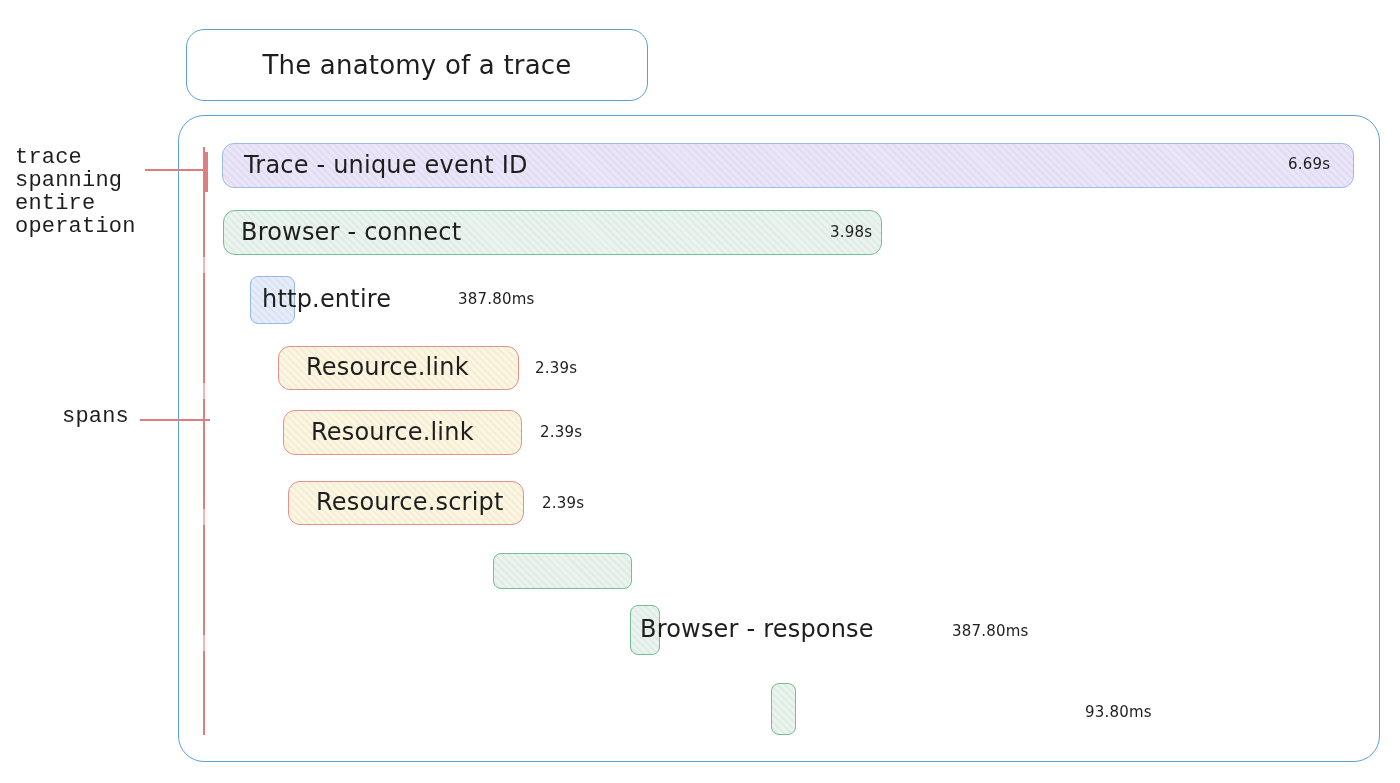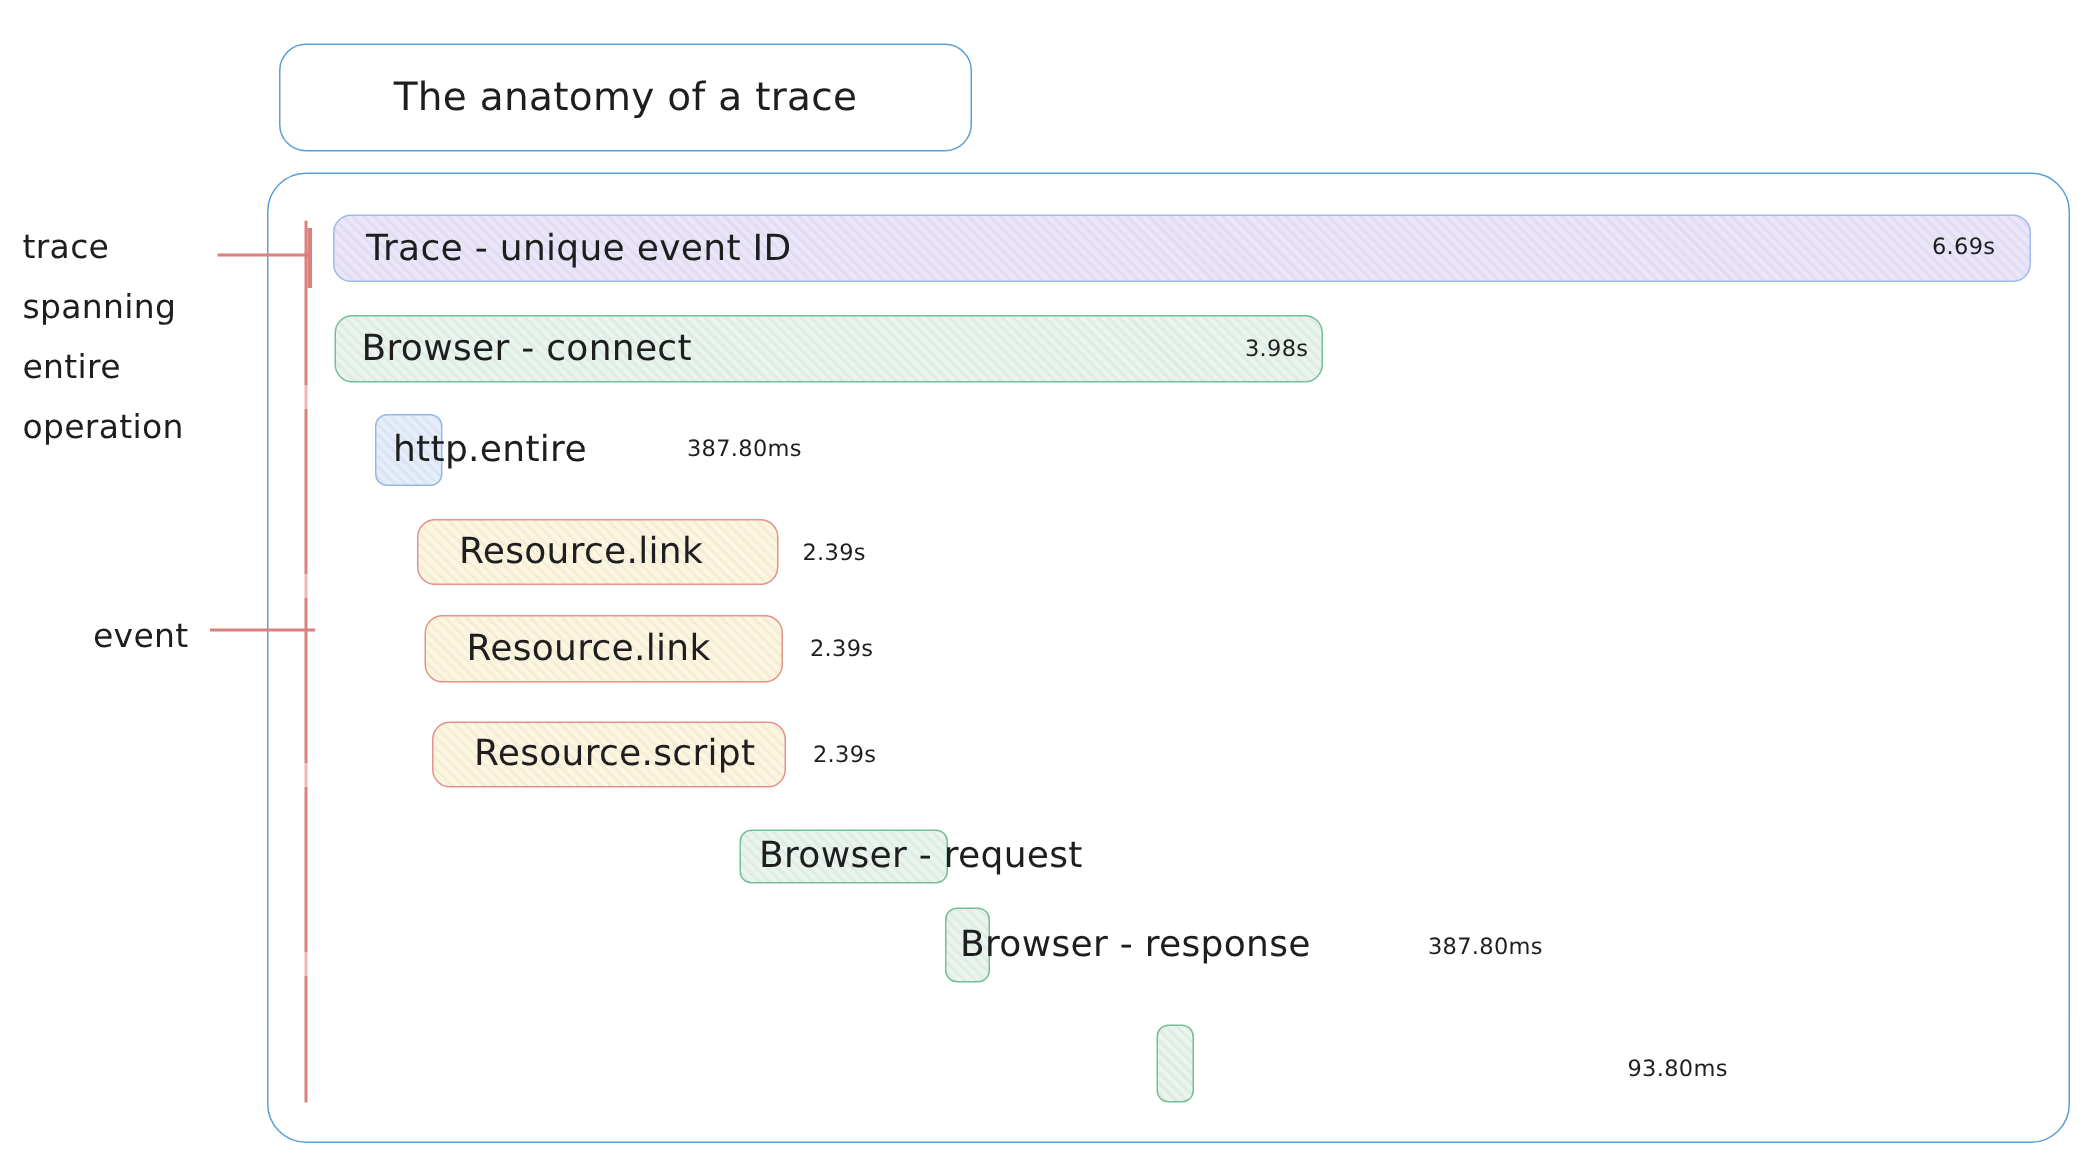--- a/index.html
+++ b/index.html
@@ -37,21 +37,21 @@
   .guide-line {
     left: 203px; top: 147px; width: 2px; height: 588px;
     background: repeating-linear-gradient(to bottom,
       var(--annotation_red, #dc7f7f) 0 110px, #efb6b6 110px 126px);
   }
   .conn-trace-h { left: 145px; top: 169px; width: 62px; height: 2px; }
   .conn-trace-tick { left: 205px; top: 152px; width: 2.5px; height: 40px; }
   .conn-spans-h { left: 140px; top: 419px; width: 70px; height: 2px; }
 
   .annotation-text {
-    font-size: 22px; line-height: 40px; white-space: pre-line;
+    font-size: 22px; line-height: 23px; white-space: pre-line; font-family: Liberation Mono, monospace;
   }
   .annot-trace { left: 15px; top: 146px; width: 140px; }
   .annot-spans { left: 62px; top: 405px; }
 
   
   .bar {
     position: absolute;
     border-radius: 12px;
     background-image: repeating-linear-gradient(45deg,
       rgba(255,255,255,0) 0 3px, rgba(60,40,110,0.045) 3px 5px);
@@ -84,21 +84,21 @@
   <div class="abs title-box">
     <span class="title-text">The anatomy of a trace</span>
   </div>
 
   <div class="abs outer-frame"></div>
 
   <div class="abs annotation-text annot-trace">trace
 spanning
 entire
 operation</div>
-  <div class="abs annotation-text annot-spans">event</div>
+  <div class="abs annotation-text annot-spans">spans</div>
 
   <div class="abs red conn-trace-h"></div>
   <div class="abs red conn-trace-tick"></div>
   <div class="abs red conn-spans-h"></div>
   <div class="abs guide-line"></div>
 
   <div class="bar fill-purple" style="left:222px; top:143px; width:1130px; height:43px;"></div>
   <span class="bar-label" style="left:244px; top:143px; height:43px;">Trace - unique event ID</span>
   <span class="duration" style="left:1288px; top:154px;">6.69s</span>
 
@@ -116,21 +116,20 @@
 
   <div class="bar fill-cream" style="left:283px; top:410px; width:237px; height:43px;"></div>
   <span class="bar-label" style="left:311px; top:410px; height:43px;">Resource.link</span>
   <span class="duration" style="left:540px; top:422px;">2.39s</span>
 
   <div class="bar fill-cream" style="left:288px; top:481px; width:234px; height:42px;"></div>
   <span class="bar-label" style="left:316px; top:481px; height:42px;">Resource.script</span>
   <span class="duration" style="left:542px; top:493px;">2.39s</span>
 
   <div class="bar small fill-green" style="left:493px; top:553px; width:137px; height:34px;"></div>
-  <span class="bar-label" style="left:506px; top:553px; height:34px;">Browser - request</span>
 
   <div class="bar small fill-green" style="left:630px; top:605px; width:28px; height:48px;"></div>
   <span class="bar-label" style="left:640px; top:605px; height:48px;">Browser - response</span>
   <span class="duration" style="left:952px; top:621px;">387.80ms</span>
 
   <div class="bar small fill-green" style="left:771px; top:683px; width:23px; height:50px;"></div>
   <span class="duration" style="left:1085px; top:702px;">93.80ms</span>
 
 </div>
 

